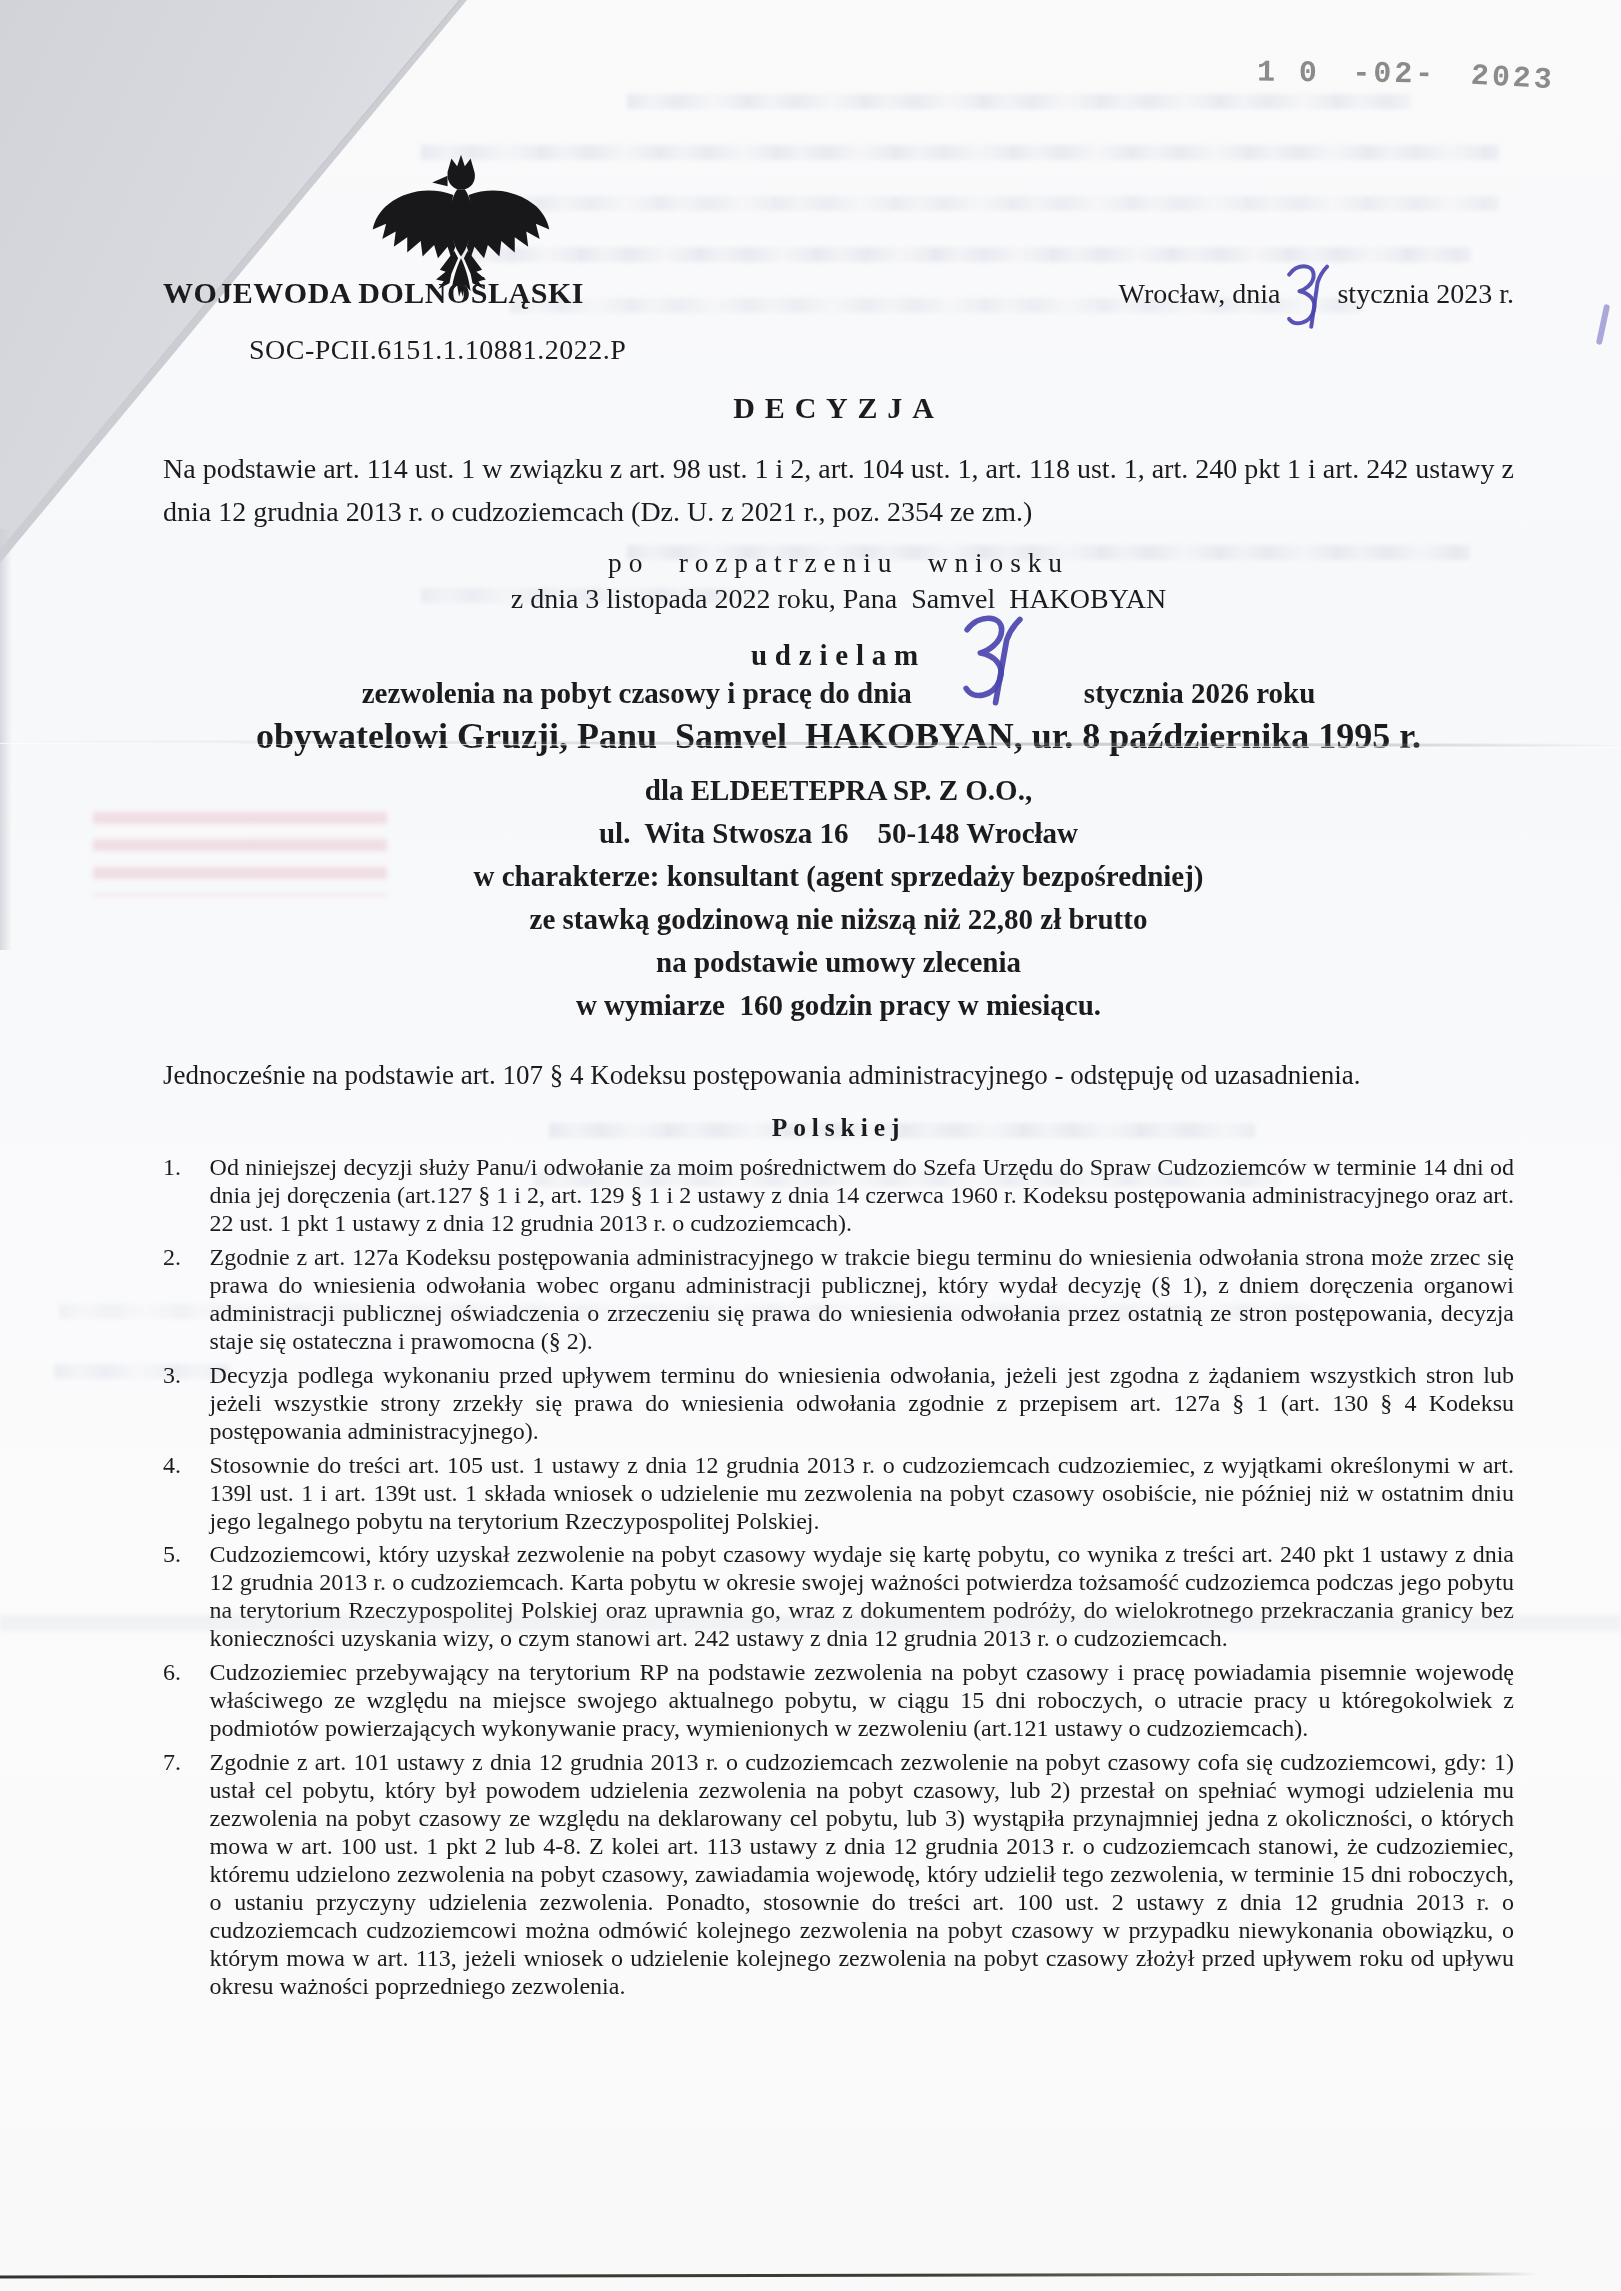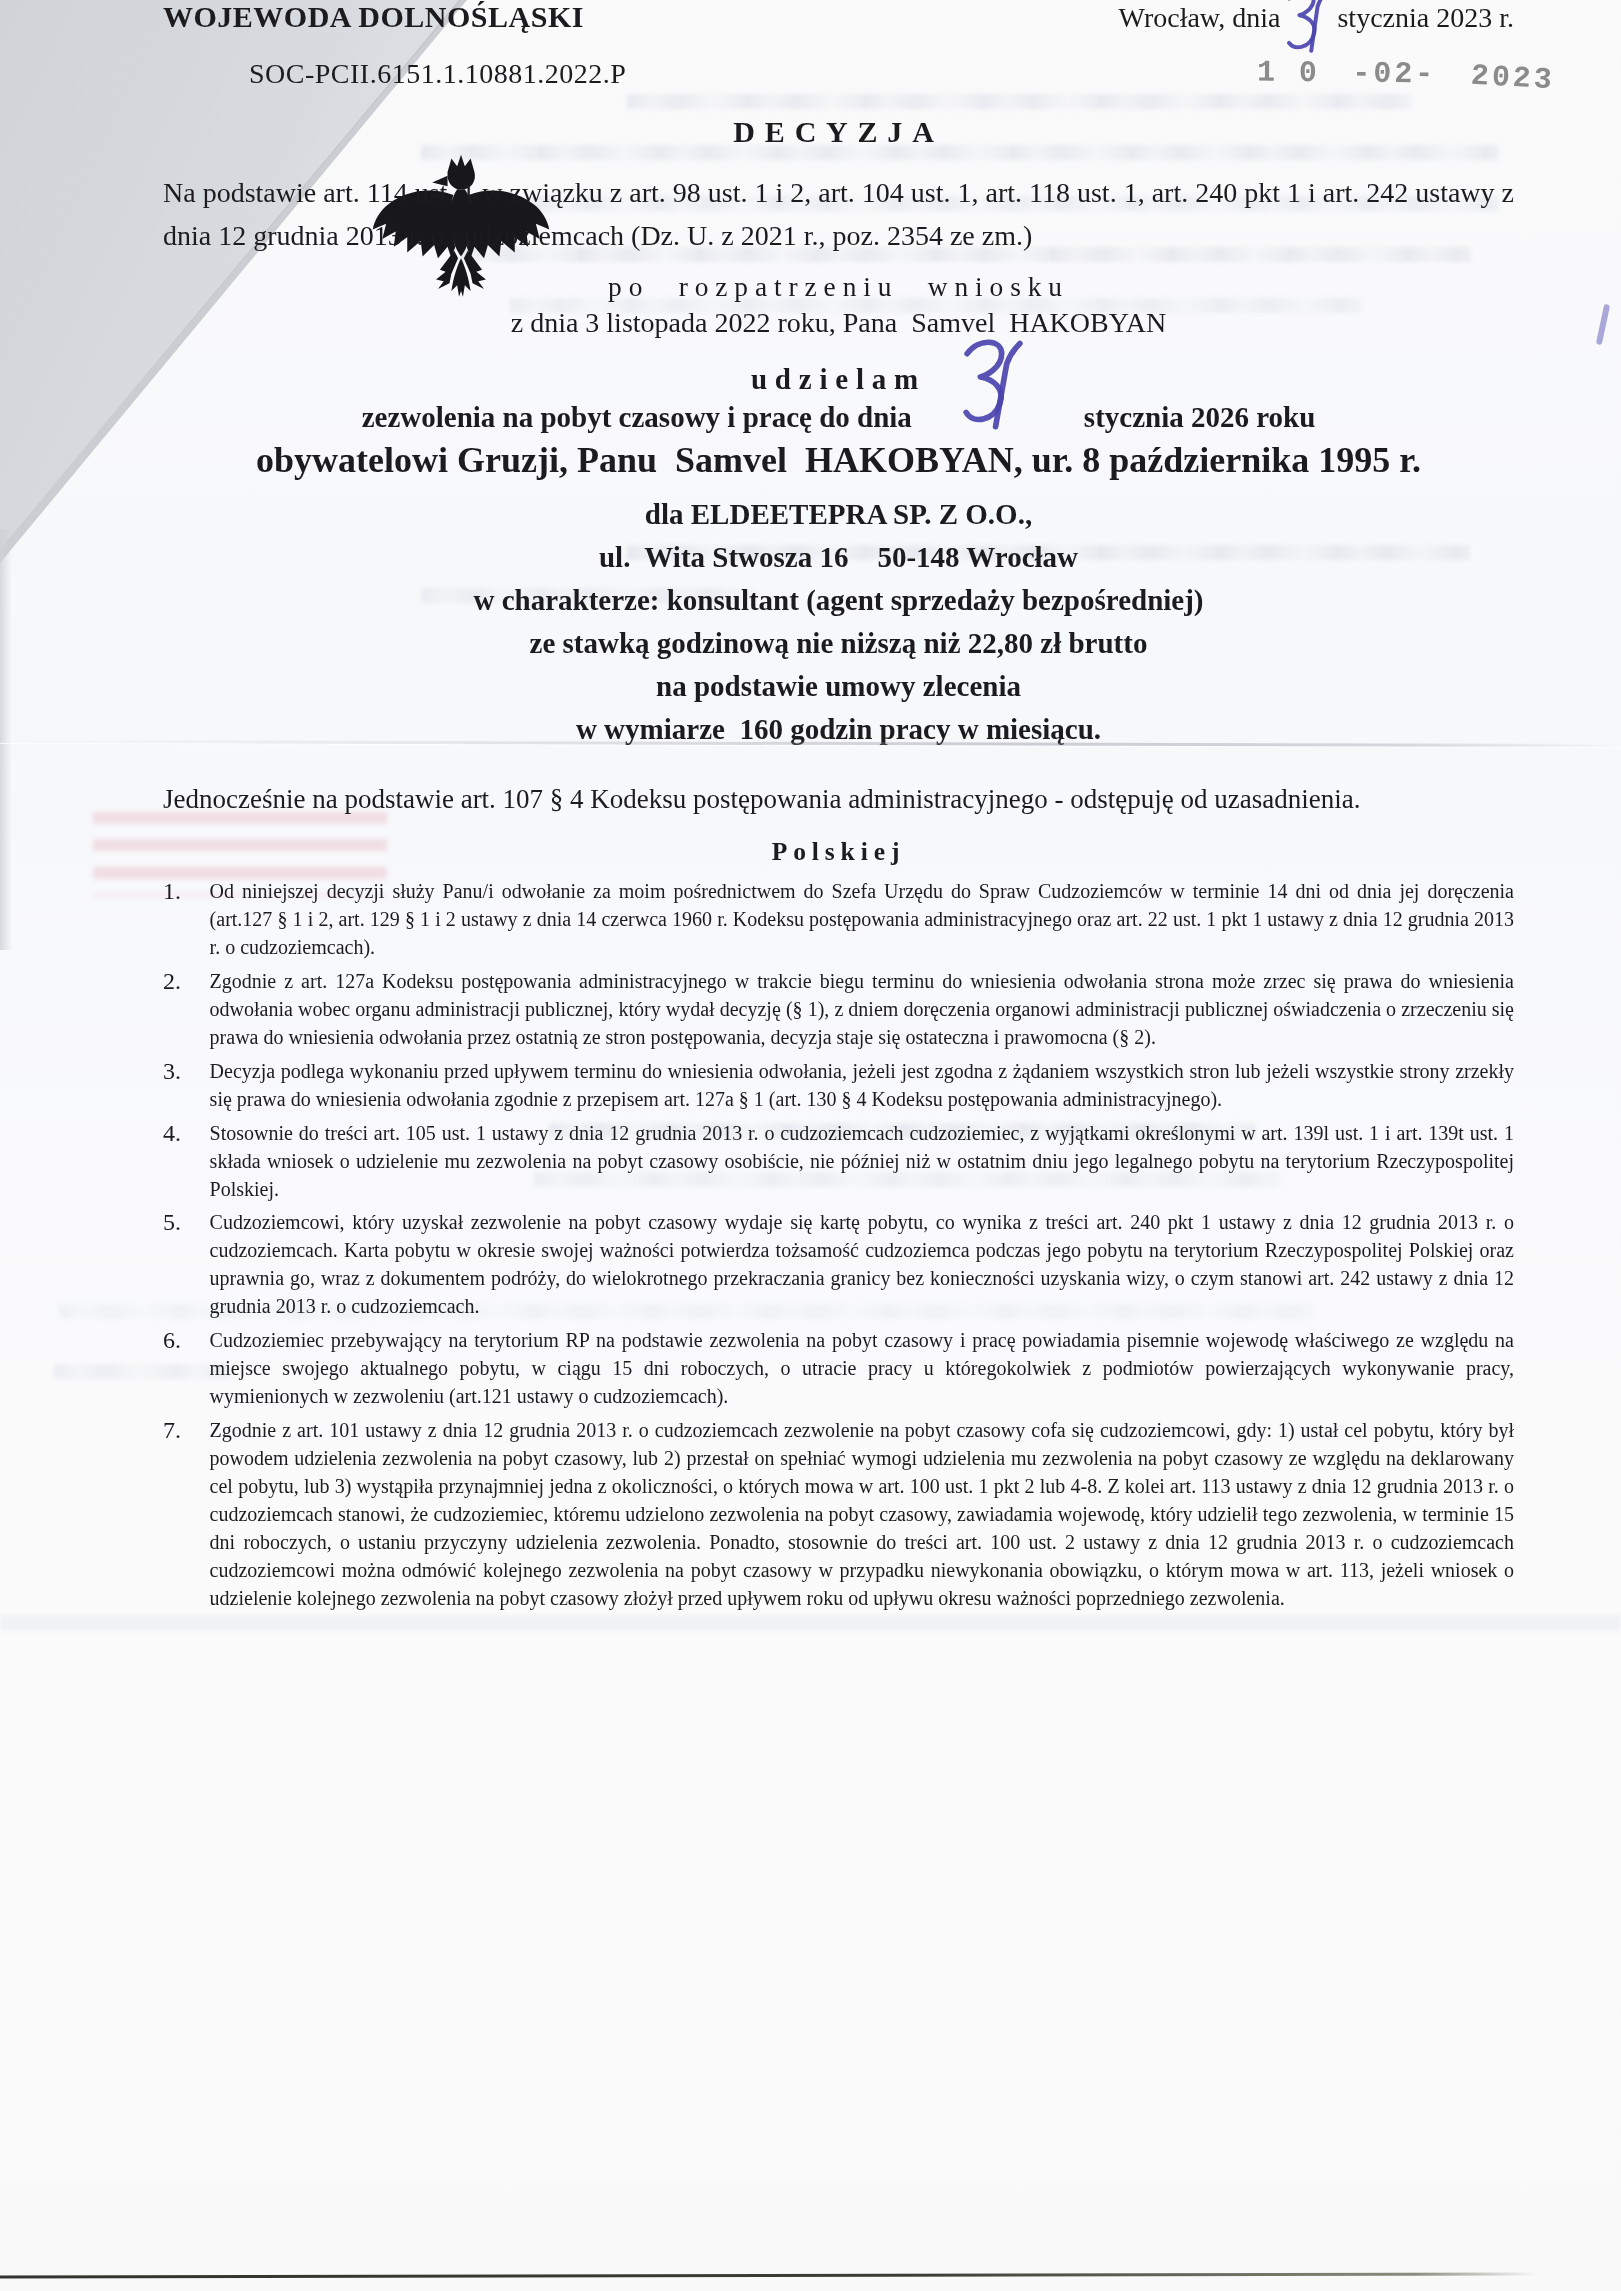--- a/index.html
+++ b/index.html
@@ -68,21 +68,21 @@
     font-family:"Liberation Mono","DejaVu Sans Mono",monospace;
     font-size:30px;font-weight:700;color:#787878;letter-spacing:2.9px;
     transform:rotate(.6deg);opacity:.85;white-space:nowrap;
   }
   .received-stamp .g2{display:inline-block;margin-left:11.8px;}
   .received-stamp .g3{display:inline-block;margin-left:13.7px;transform:translateY(2.9px) rotate(2.5deg);}
   
   .eagle{position:absolute;left:365px;top:149px;width:192px;height:186px;}
   
   .content{position:absolute;left:163px;top:0;width:1351px;}
-  .header-row{display:flex;justify-content:space-between;align-items:baseline;text-align:right;}
+  .header-row{display:flex;justify-content:space-between;align-items:baseline;margin-top:276px;text-align:right;}
   .authority{font-size:30px;font-weight:700;letter-spacing:0.5px;white-space:nowrap;}
   .date-line{font-size:28px;display:flex;align-items:baseline;white-space:nowrap;}
   .hw-slot{display:inline-block;position:relative;}
   .hw-slot svg{position:absolute;overflow:visible;}
   .slot-header{width:57px;height:1px;}
   .slot-header svg{left:-2px;top:-57px;}
   .slot-grant{width:110px;height:1px;}
   .slot-grant svg{left:11.8px;top:-65px;}
   .case-number{margin-top:23.5px;margin-left:86px;font-size:28px;letter-spacing:0.5px;}
   .doc-title{margin-top:25.5px;text-align:center;font-size:30px;font-weight:700;letter-spacing:9.8px;}
@@ -94,21 +94,21 @@
   .grant-line{display:flex;justify-content:center;align-items:baseline;font-size:29px;font-weight:700;line-height:43px;white-space:pre-wrap;gap:31px;}
   .grant-2{text-align:center;font-size:36px;font-weight:700;line-height:43px;white-space:pre-wrap;}
   .employer{margin-top:11.8px;text-align:center;font-size:29px;font-weight:700;line-height:43px;}
   .employer div{white-space:pre-wrap;}
   .waiver{margin-top:33px;font-size:27px;}
   .pouczenie-head{margin-top:21.6px;text-align:center;font-size:25.5px;font-weight:700;letter-spacing:5.9px;}
   .p-list{margin-top:9.8px;}
   .p-item{display:flex;margin-bottom:5.9px;}
   .p-num{flex:0 0 29px;font-size:24px;line-height:28px;text-align:left;}
   .p-gap{flex:0 0 17.6px;}
-  .p-text{flex:1;font-size:20px;line-height:28px;text-align:justify;}
+  .p-text{flex:1;font-size:24px;line-height:28px;text-align:justify;}
   .hw{stroke:#4a44ae;stroke-width:5;fill:none;stroke-linecap:round;stroke-linejoin:round;opacity:.92;}
 </style>
 </head>
 <body>
 
 <div class="page">
 
   <div class="fold-corner"></div>
   <div class="fold-edge"></div>
   <div class="edge-left"></div>

